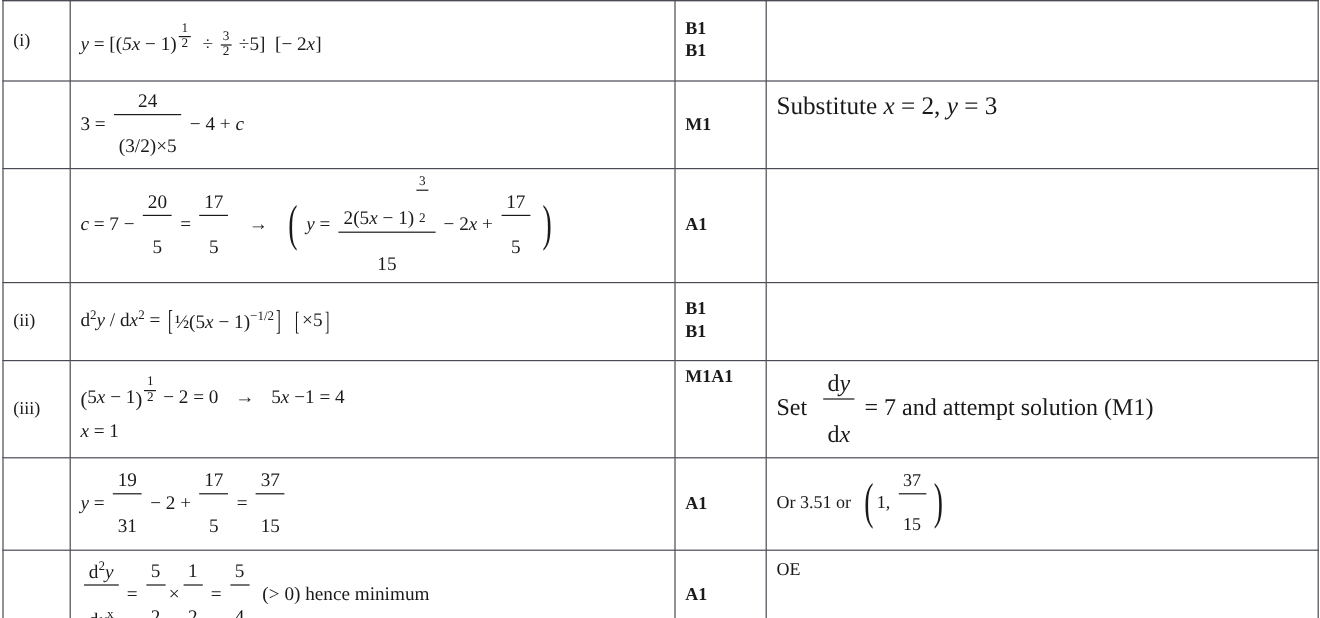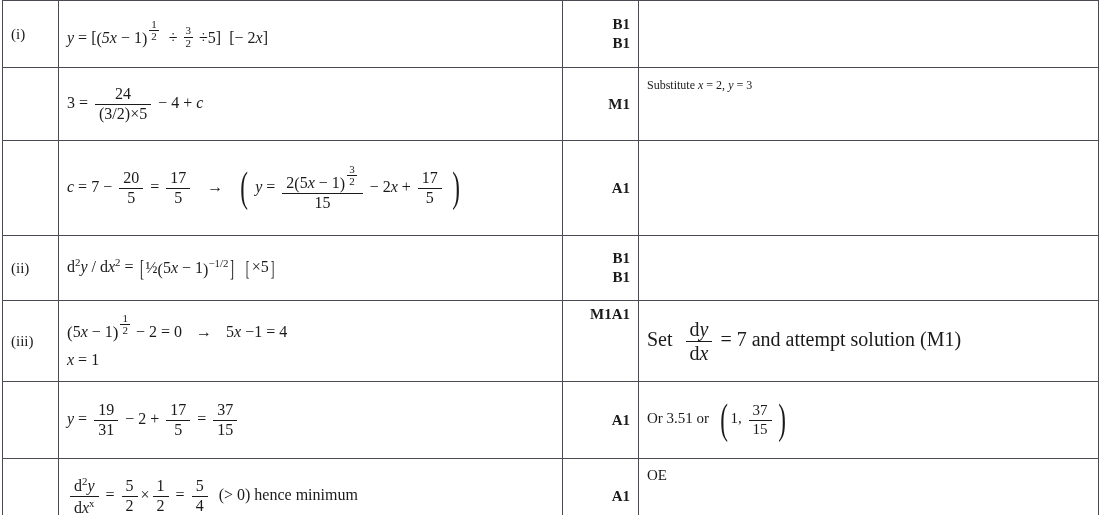--- a/index.html
+++ b/index.html
@@ -40,21 +40,20 @@
     padding-top: 8px;
     padding-left: 0;
     white-space: nowrap;
   }
   td.work {
     width: 500px;
     height: 0;
   }
   td.mark {
     width: 76px;
-    text-align: right;
     font-weight: bold;
     vertical-align: top;
     padding-top: 8px;
     padding-right: 10px;
     font-family: "Liberation Serif", serif;
   }
   td.mark.mid {
     vertical-align: middle;
     padding-top: 4px;
     margin-left: 42px;
@@ -74,21 +73,21 @@
   .math { font-family: "Liberation Serif", serif; font-size: 16px; white-space: nowrap; }
   i, .it { font-style: italic; }
   .frac {
     display: inline-block;
     vertical-align: middle;
     text-align: center;
     margin: 0 3px;
     line-height: 1.15;
   }
   .frac .num { display: block; padding: 0 4px; border-bottom: 1px solid #1a1a1a; }
-  .frac .den { display: block; padding: 0 4px; }
+  .frac .den { display: block; padding: 0 4px; margin-top: 18px; }
   sup.exp { font-size: 0.68em; vertical-align: super; }
   .bigparen {
     display: inline-block;
     vertical-align: middle;
     font-size: 42px;
     font-weight: 300;
     line-height: 0.8;
     transform: scaleX(0.55);
     font-family: "Liberation Serif", serif;
   }
@@ -143,21 +142,21 @@
       <td class="qlabel"></td>
       <td class="work" style="height:64px">
         <span class="math">
           3&nbsp;=&nbsp;<span class="frac"><span class="num">24</span><span class="den">(3/2)×5</span></span>&nbsp;−&nbsp;4&nbsp;+&nbsp;<i>c</i>
         </span>
       </td>
       <td class="mark">
         <span>M1</span>
       </td>
       <td class="comment top">
-        <span class="math" style="font-size:12px">
+        <span class="math" style="font-size:21px">
           <span>Substitute</span>
           <i>x</i>&nbsp;=&nbsp;2, <i>y</i>&nbsp;=&nbsp;3
         </span>
       </td>
     </tr>
 
     <tr>
       <td class="qlabel"></td>
       <td class="work" style="height:86px">
         <span class="math">

